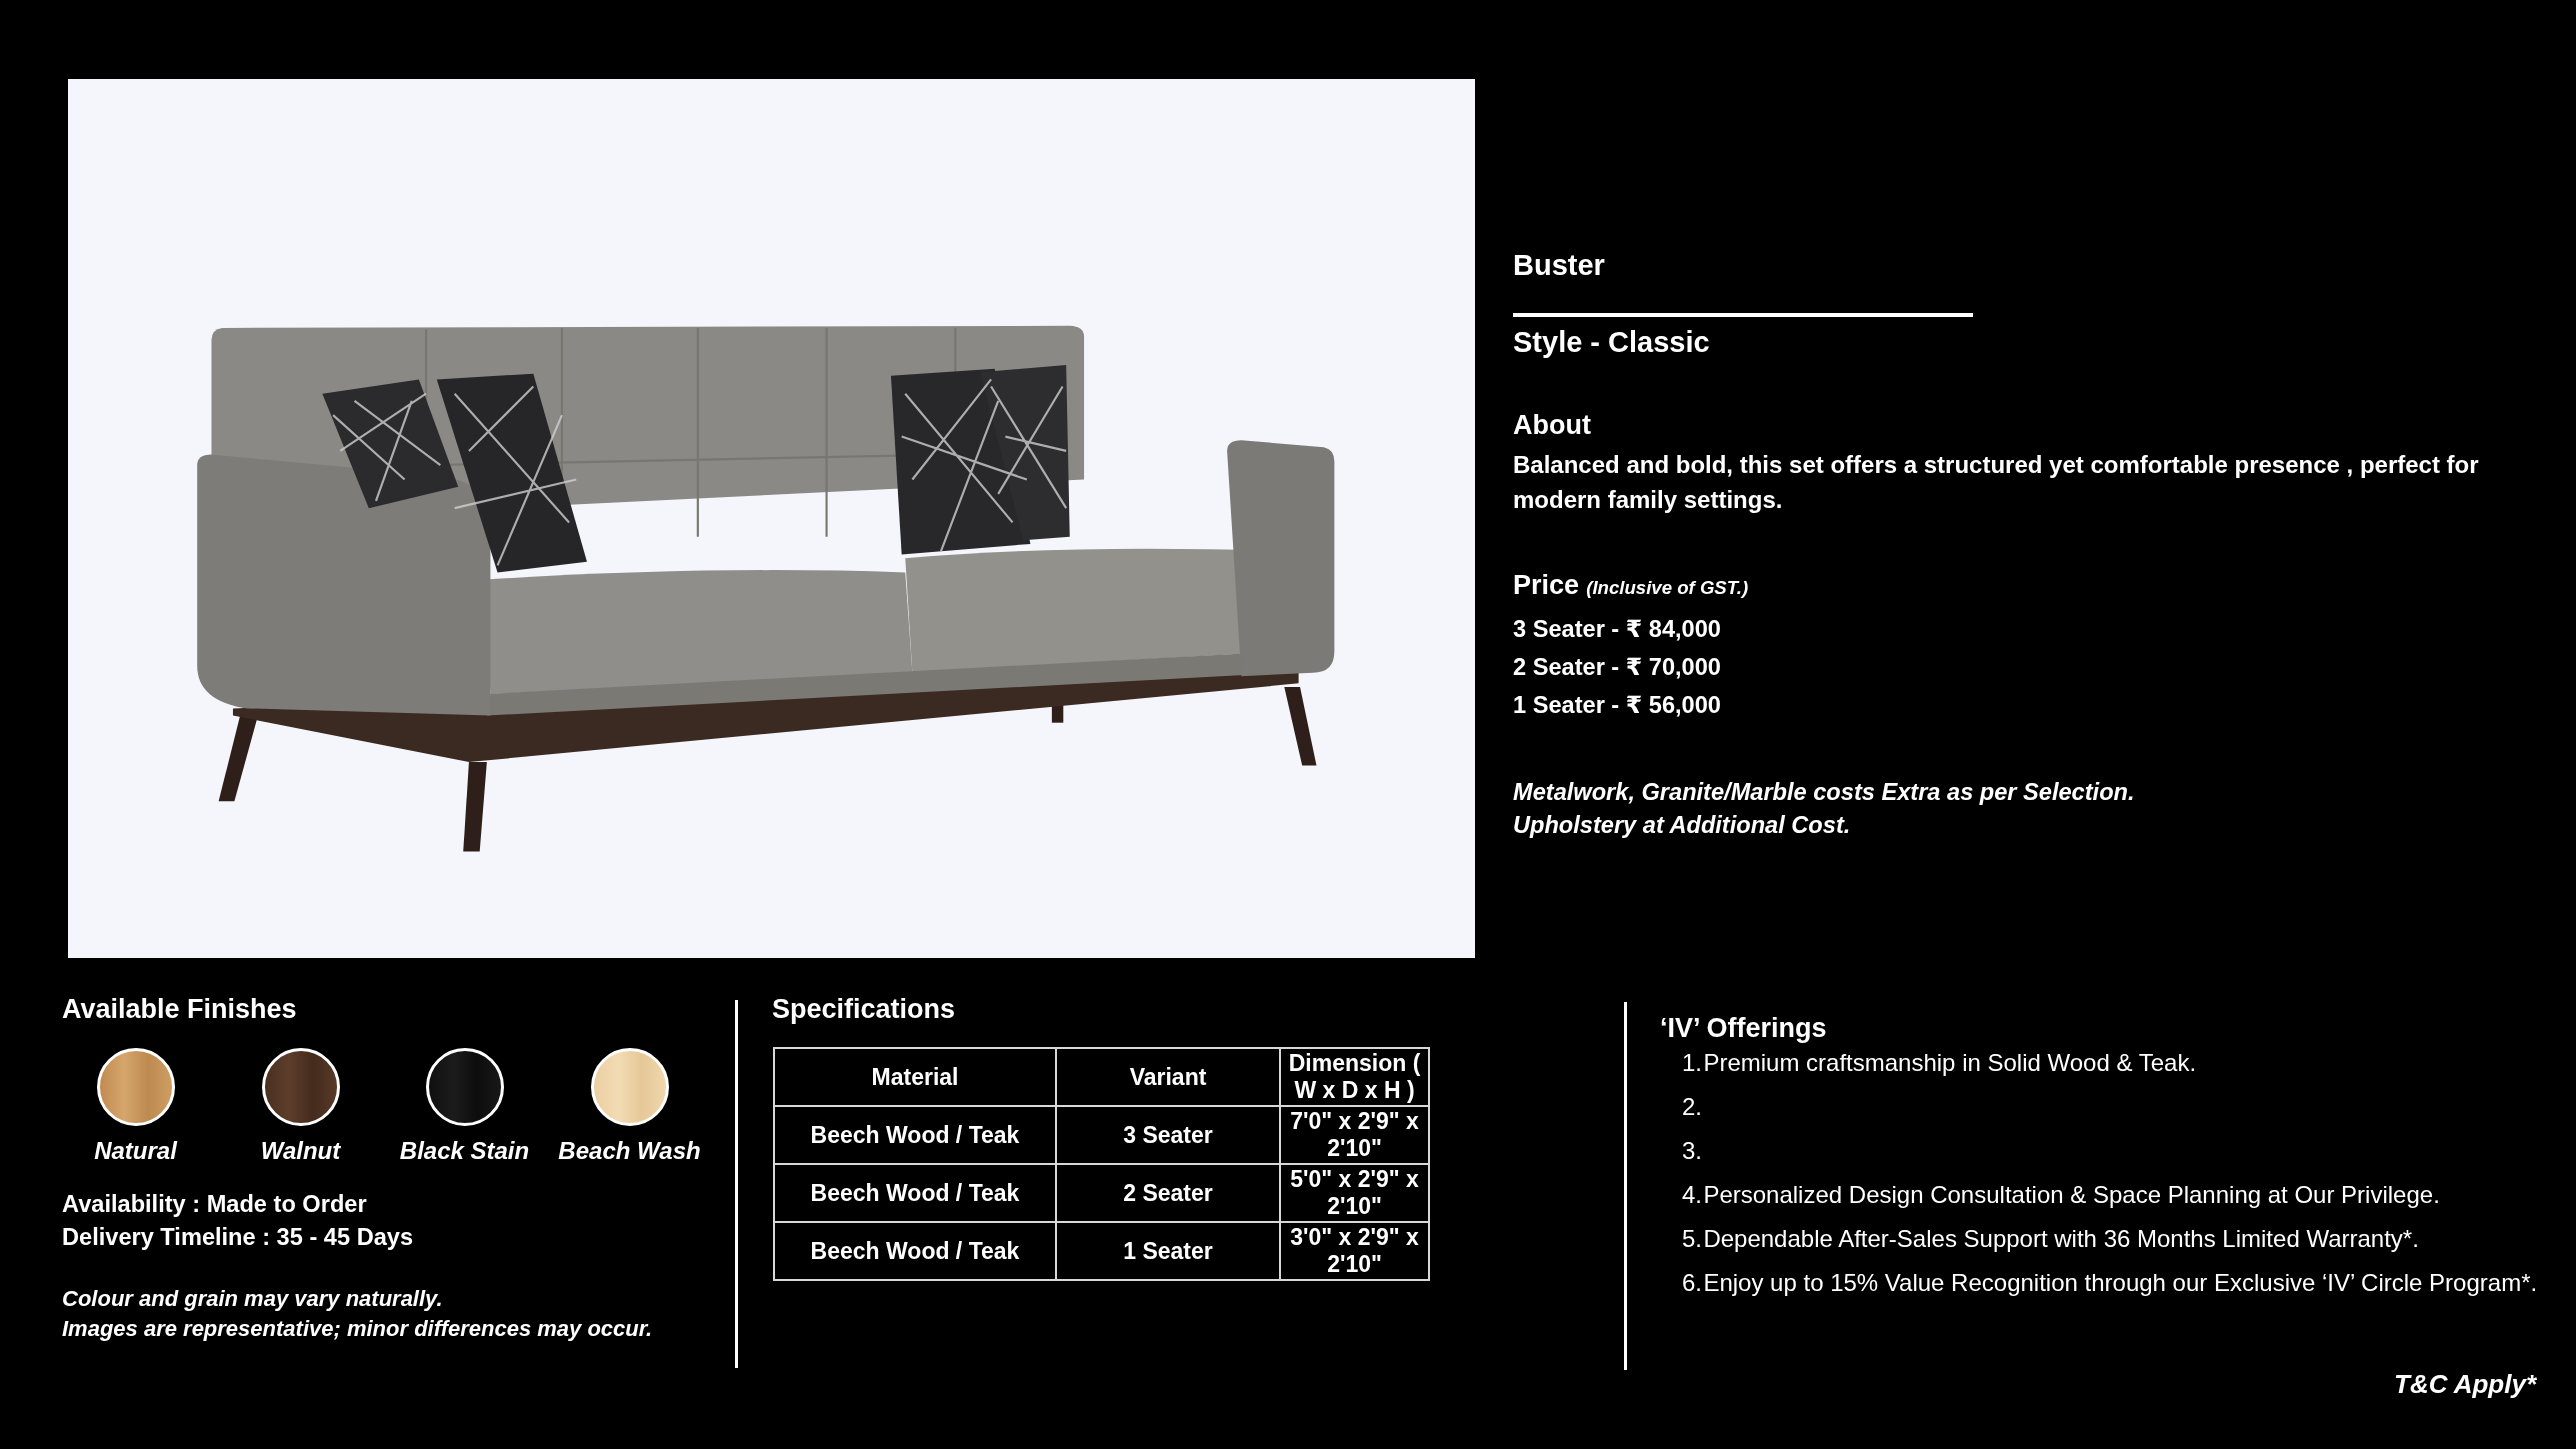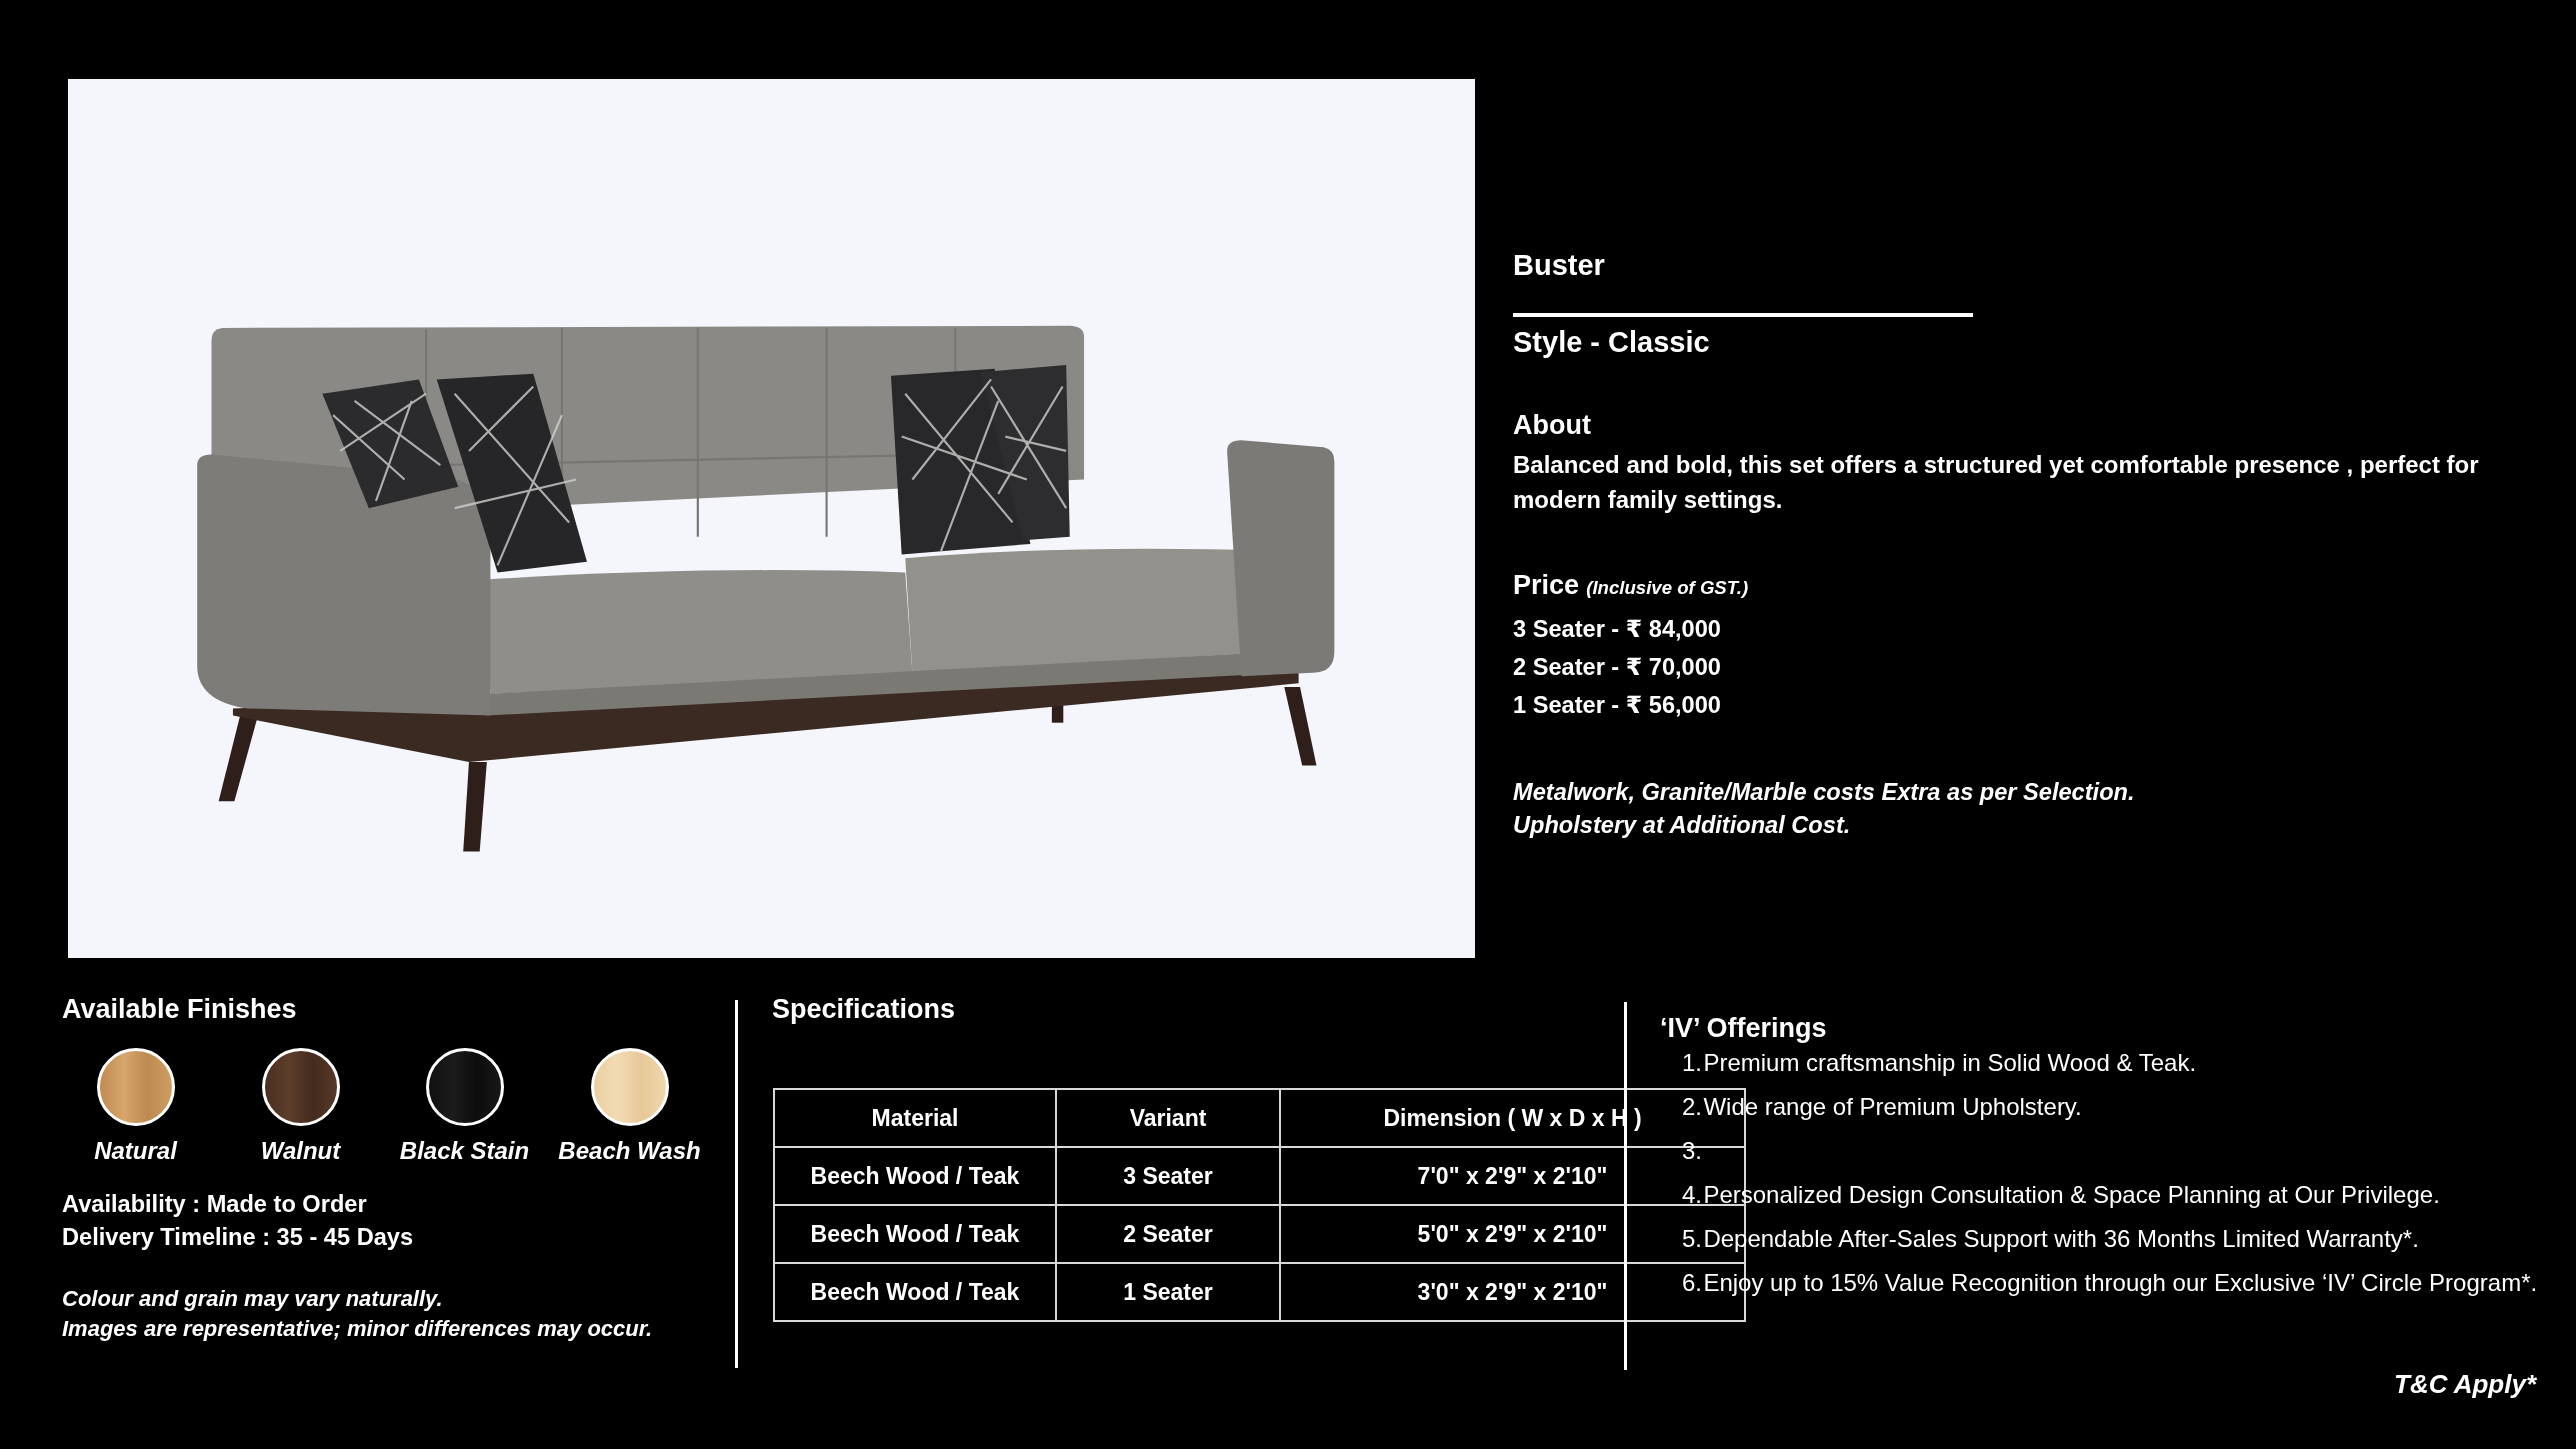--- a/index.html
+++ b/index.html
@@ -42,21 +42,21 @@
     .avail { left: 62px; top: 1188px; font-size: 23.6px; font-weight: bold; line-height: 33px; }
     .disclaim { left: 62px; top: 1284px; font-size: 22px; font-weight: bold; font-style: italic; line-height: 30px; }
 
     .divider { width: 2.9px; background: #fff; }
     .div1 { left: 735px; top: 1000px; height: 368px; }
     .div2 { left: 1624px; top: 1002px; height: 368px; }
 
     
     .specs-h { left: 772px; top: 994px; }
     .spec-table {
-      left: 773px; top: 1088px; width: 973px; border-collapse: collapse;
+      left: 773px; top: 1047px; width: 657px; border-collapse: collapse;
     }
     .spec-table td, .spec-table th {
       border: 2.1px solid #d8d8d8; text-align: center; font-size: 23px;
       font-weight: bold; height: 56px; padding: 0;
     }
     .spec-table th { font-weight: bold; }
 
     
     .off-h { left: 1660px; top: 997px; margin-top: 16px; }
     .off-list { left: 1660px; top: 1041px; width: 887px; font-size: 24px; line-height: 44px; }
@@ -185,21 +185,20 @@
 <div class="abs divider div2"></div>
 
 <div class="abs sec-h off-h">‘IV’ Offerings</div>
 <div class="abs off-list">
   <div class="off-item">
     <span class="off-num">1.</span>
     <span>Premium craftsmanship in Solid Wood &amp; Teak.</span>
   </div>
   <div class="off-item">
     <span class="off-num">2.</span>
-    <span>Wide range of Premium Upholstery.</span>
   </div>
   <div class="off-item">
     <span class="off-num">3.</span>
   </div>
   <div class="off-item">
     <span class="off-num">4.</span>
     <span>Personalized Design Consultation &amp; Space Planning at Our Privilege.</span>
   </div>
   <div class="off-item">
     <span class="off-num">5.</span>

